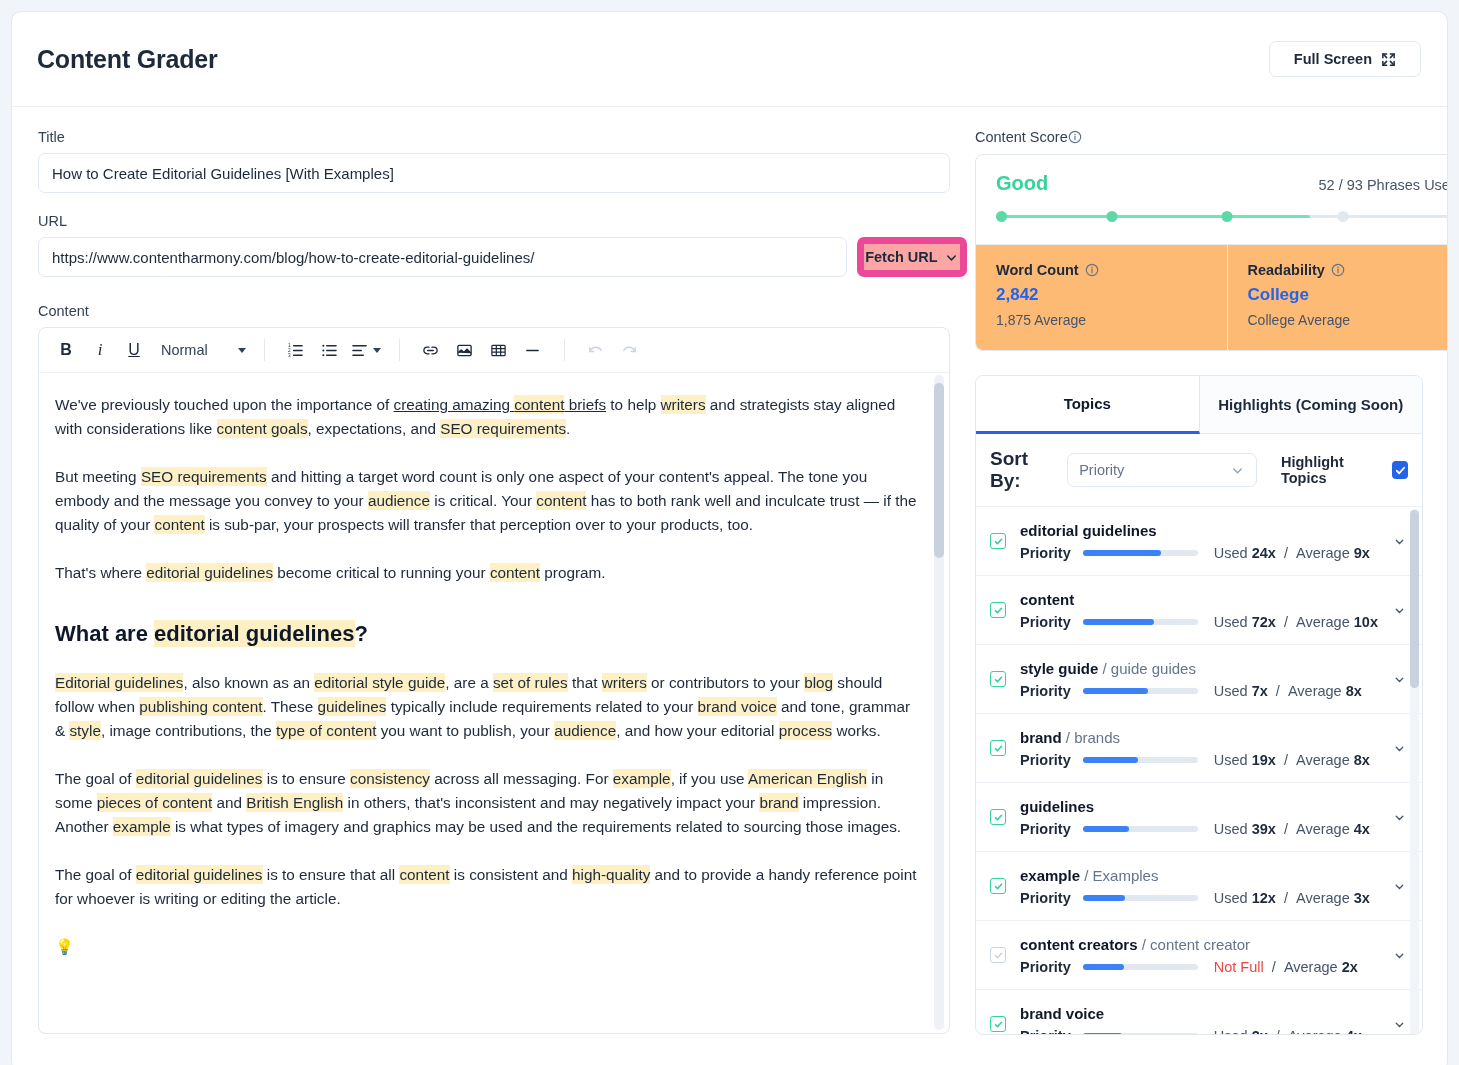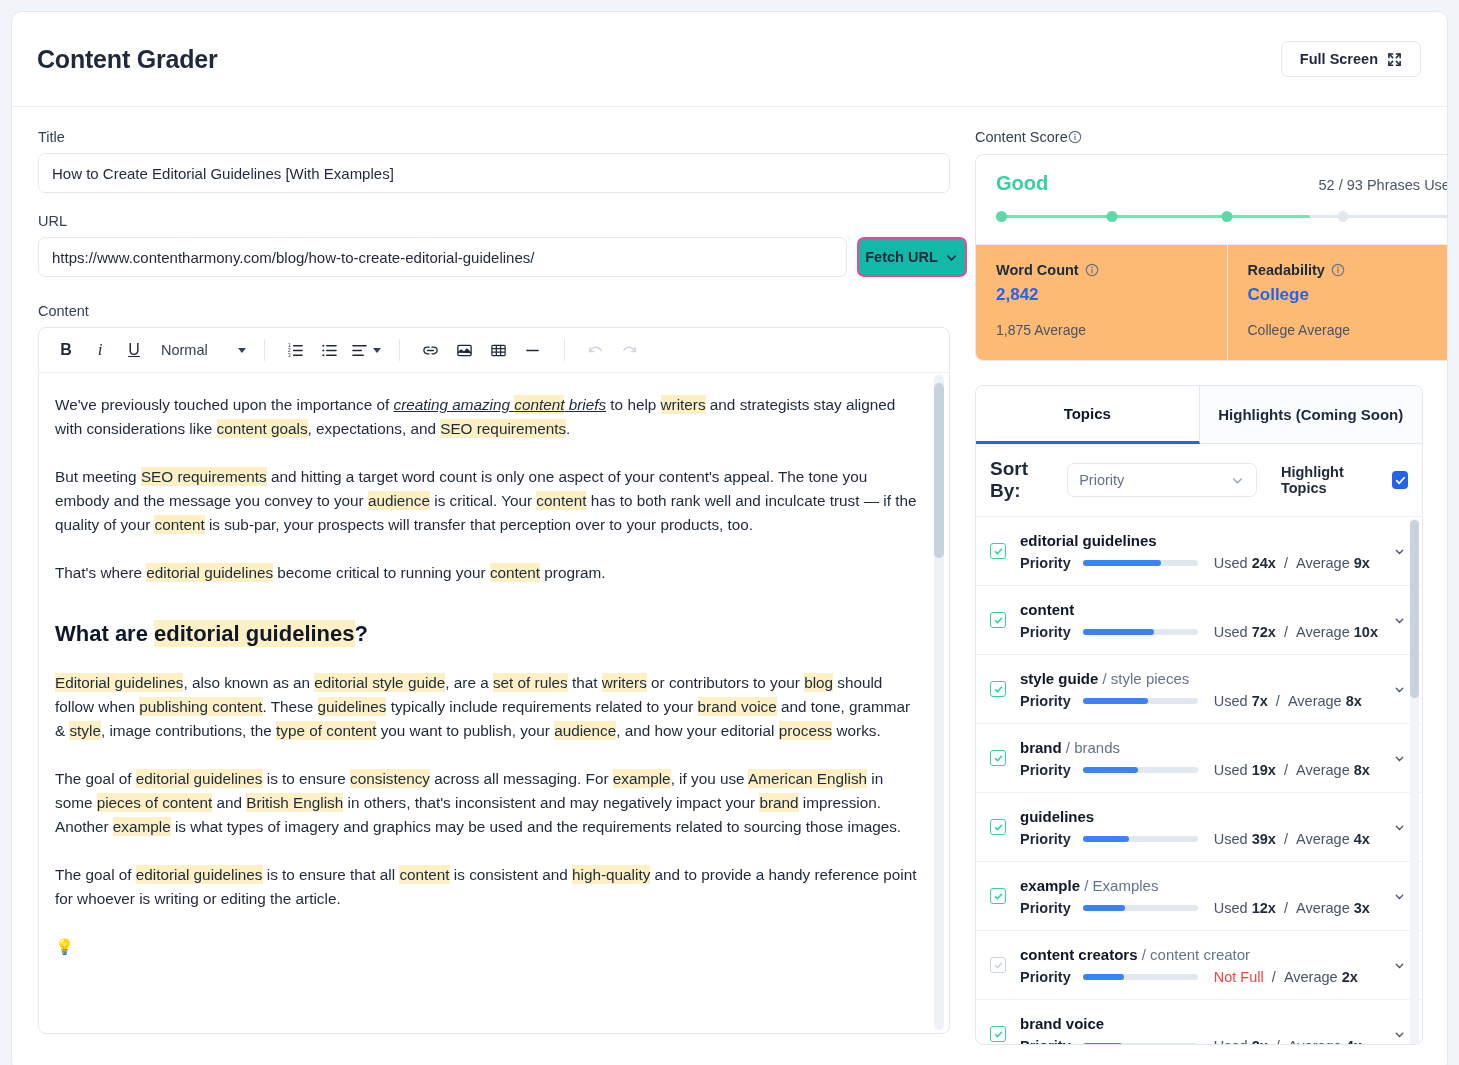--- a/index.html
+++ b/index.html
@@ -34,21 +34,21 @@
   }
   .app-title {
     font-size: 25px; font-weight: bold;
     color: #1e293b; letter-spacing: -0.2px;
   }
   .fullscreen-btn {
     display: flex; align-items: center; gap: 9px;
     border: 1px solid #e2e8f0;
     background: #fff;
     border-radius: 7px;
-    padding: 9px 18px;
+    padding: 9px 24px;
     font-size: 14.5px; font-weight: bold;
     color: #1e293b;
     cursor: pointer;
   }
   .fs-icon { width: 15px; height: 15px; display:block; }
   
   .body-wrap { display: flex; padding: 0; }
   .left-col { width: 955px; padding: 22px 0 0 26px; }
   .right-col { width: 480px; padding: 22px 0 0 8px; }
 
@@ -63,22 +63,22 @@
     padding: 0 13px;
     font-size: 15px; color: #1e293b;
     background: #fff;
     display: flex; align-items: center;
     font-family: "Liberation Sans", sans-serif;
   }
   .url-row { display: flex; gap: 10px; align-items: center; }
   .url-input { width: 824px; }
   .fetch-btn {
     height: 40px; width: 112px;
-    border: 2px solid #ec4899;
-    border-radius: 7px; background: #14b8a6;
+    border: 7px solid #ec4899;
+    border-radius: 7px; background: #fca5a5;
     display: flex; align-items: center; justify-content: center;
     gap: 6px;
     font-size: 14.5px; font-weight: bold; color: #1e293b;
     cursor: pointer;
   }
   .spacer-22 { height: 20px; }
   .spacer-28 { height: 26px; }
 
   
   .editor-box {
@@ -126,21 +126,21 @@
     margin: 0 0 24px 0;
     font-size: 15.3px; line-height: 24px;
     color: #1e293b;
   }
   .editor-content h2 {
     margin: 36px 0 24px 0;
     font-size: 22px; font-weight: bold;
     color: #0f172a;
   }
   mark { background: #fdf0c4; color: inherit; padding: 1px 0; }
-  .ulink { text-decoration: underline; color: inherit; font-style: italic; }
+  .ulink { text-decoration: underline; color: inherit; }
   .emoji { font-size: 20px; }
   .ed-scroll-track {
     position: absolute; right: 5px; top: 2px;
     width: 10px; height: 655px;
     background: #eef2f7; border-radius: 5px;
   }
   .ed-scroll-thumb {
     position: absolute; left: 0; top: 8px;
     width: 10px; height: 175px;
     background: #c7d2de; border-radius: 5px;
@@ -184,21 +184,21 @@
   .stat {
     flex: 1; padding: 17px 20px 22px 20px;
     background: #fdba74;
   }
   .stat + .stat { border-left: 1px solid #e8edf3; }
   .stat-label {
     display: flex; align-items: center; gap: 6px;
     font-size: 14.5px; font-weight: bold; color: #1e293b;
     margin-bottom: 7px;
   }
-  .stat-value { font-size: 17px; font-weight: bold; color: #2563eb; margin-bottom: 17px; }
+  .stat-value { font-size: 17px; font-weight: bold; color: #2563eb; margin-bottom: 7px; }
   .stat-sub { font-size: 14px; color: #475569; }
 
   .panel {
     width: 448px; margin-top: 24px;
     border: 1px solid #e2e8f0;
     border-radius: 8px; background: #fff;
     overflow: hidden;
     height: 660px;
     position: relative;
   }
@@ -530,21 +530,21 @@
                     </svg>
                   </div>
                 </div>
                 <div class="topic-row">
                   <div class="topic-chk">
                     <svg class="tchk-svg" viewBox="0 0 12 12" fill="none" stroke="#34d399" stroke-width="2.2" stroke-linecap="round" stroke-linejoin="round">
                       <path d="M2 6.3L4.6 9 10 3"></path>
                     </svg>
                   </div>
                   <div class="topic-main">
-                    <div class="topic-name"><b>style guide</b> <span>/ style pieces</span></div>
+                    <div class="topic-name"><b>style guide</b> <span>/ guide guides</span></div>
                     <div class="topic-meta">
                       <span class="pri-label">Priority</span>
                       <div class="pri-track">
                         <div class="pri-fill" style="width: 57%;"></div>
                       </div>
                       <span class="topic-usage">Used <b>7x</b>&nbsp; / &nbsp;Average <b>8x</b></span>
                     </div>
                   </div>
                   <div class="chev">
                     <svg class="chev-svg" viewBox="0 0 16 16" fill="none" stroke="#475569" stroke-width="1.6" stroke-linecap="round">

